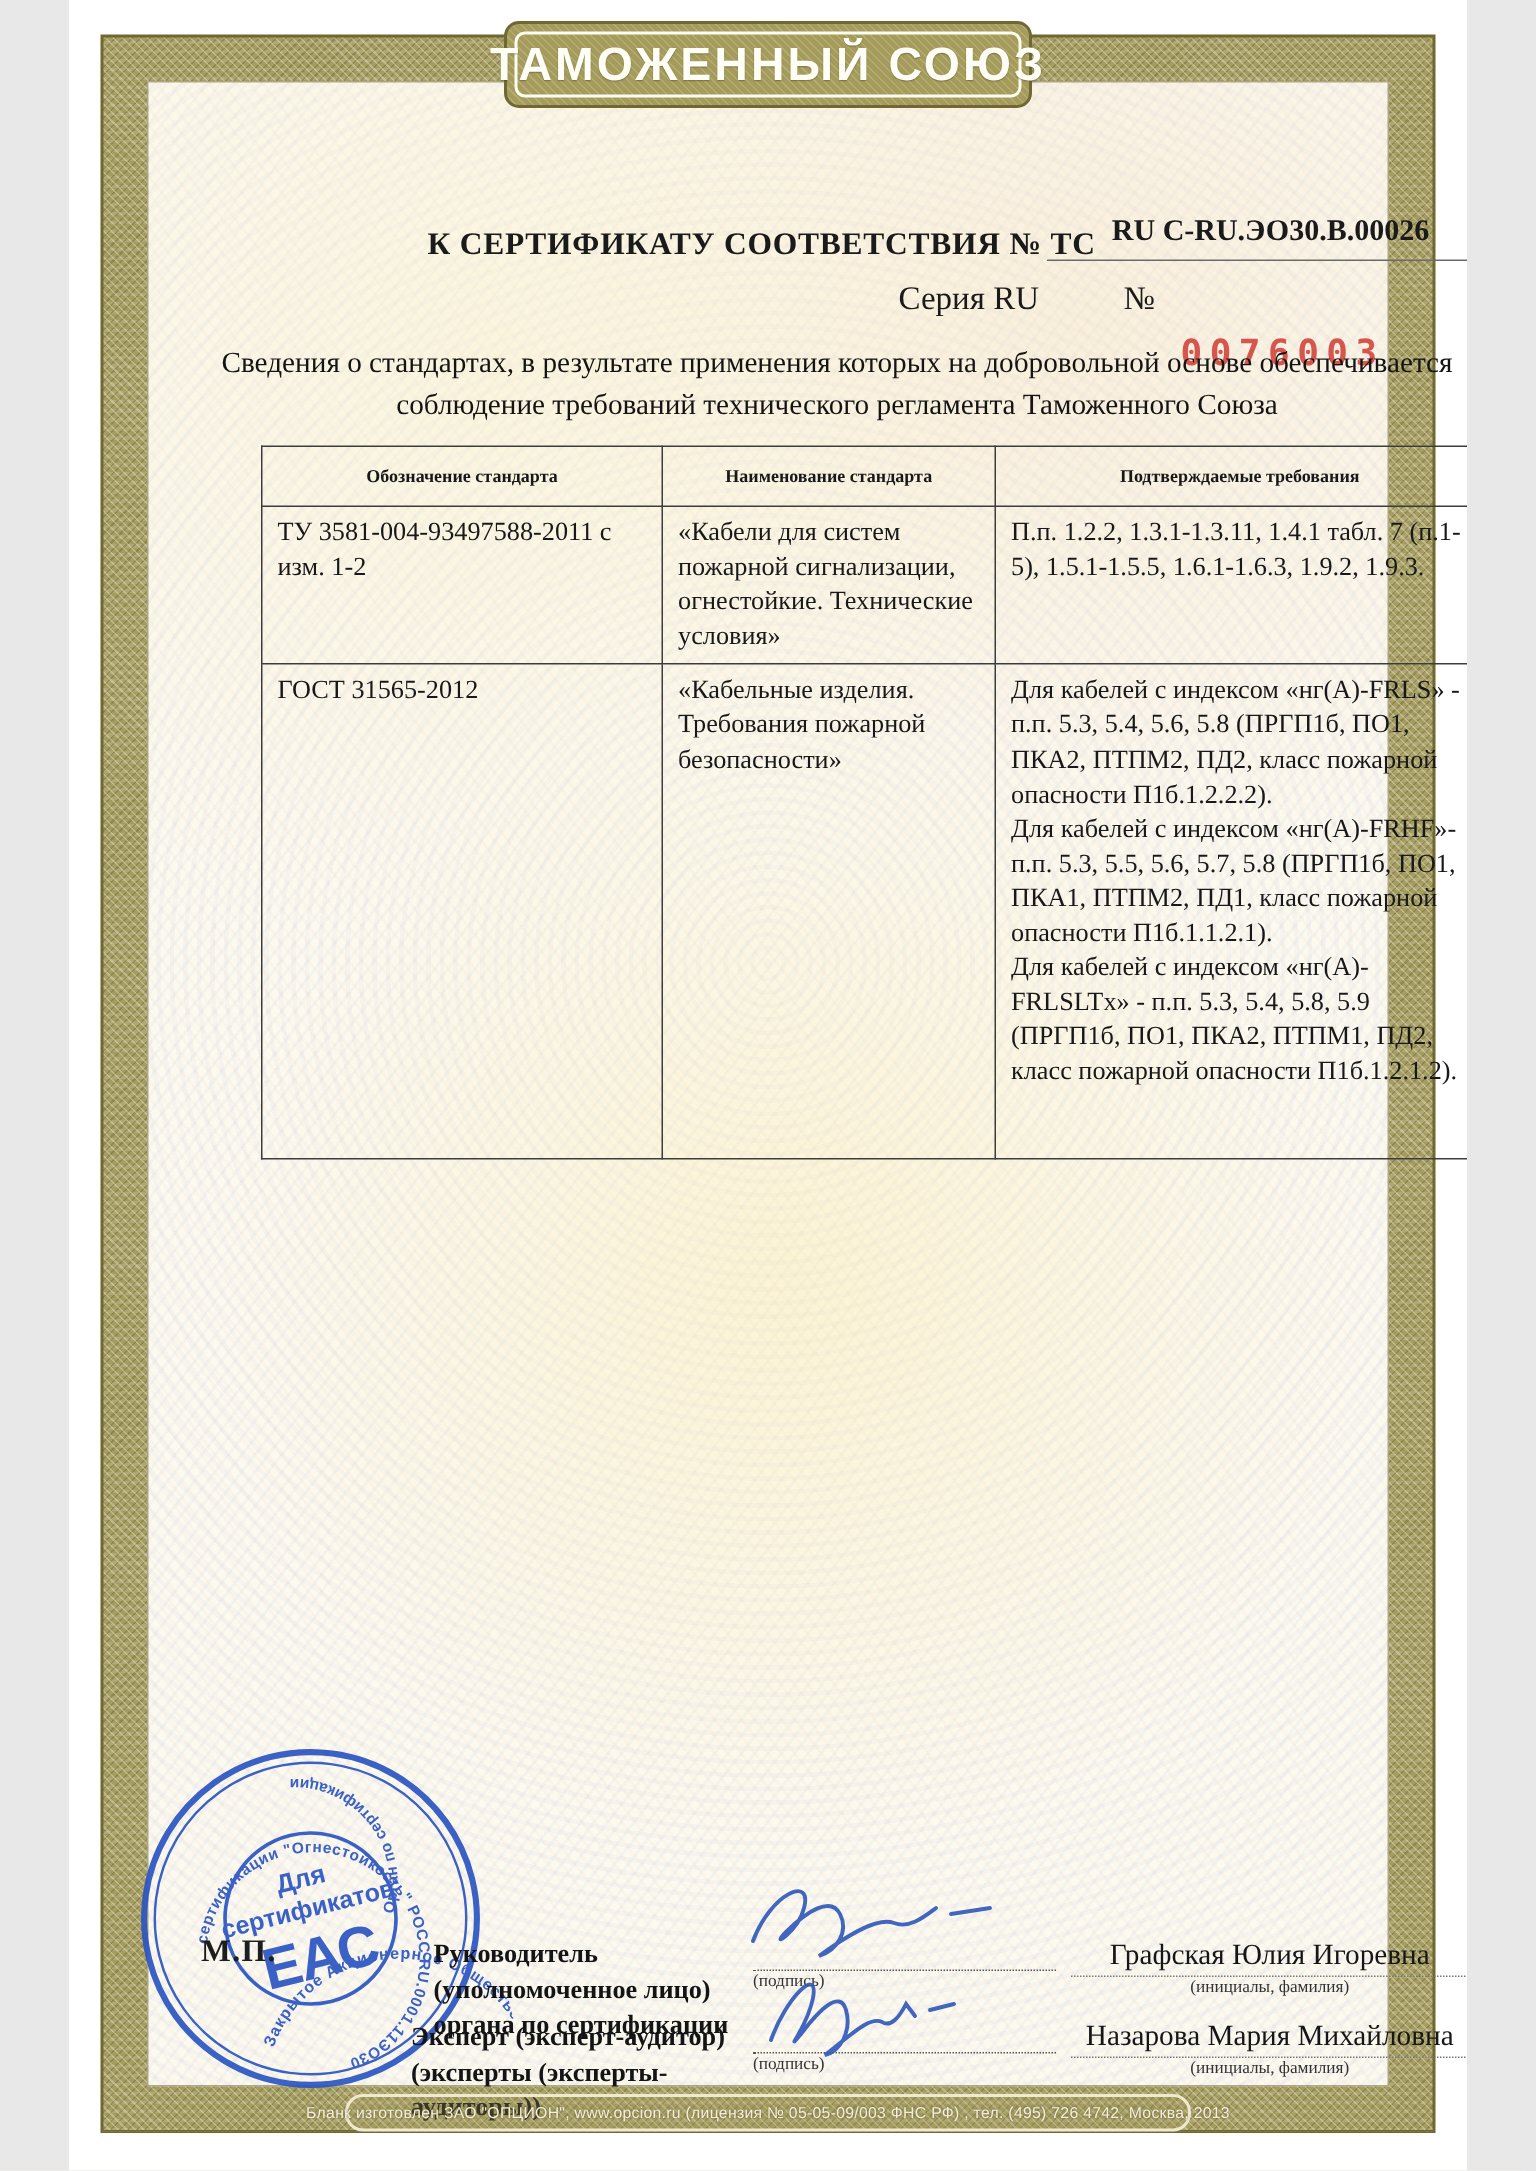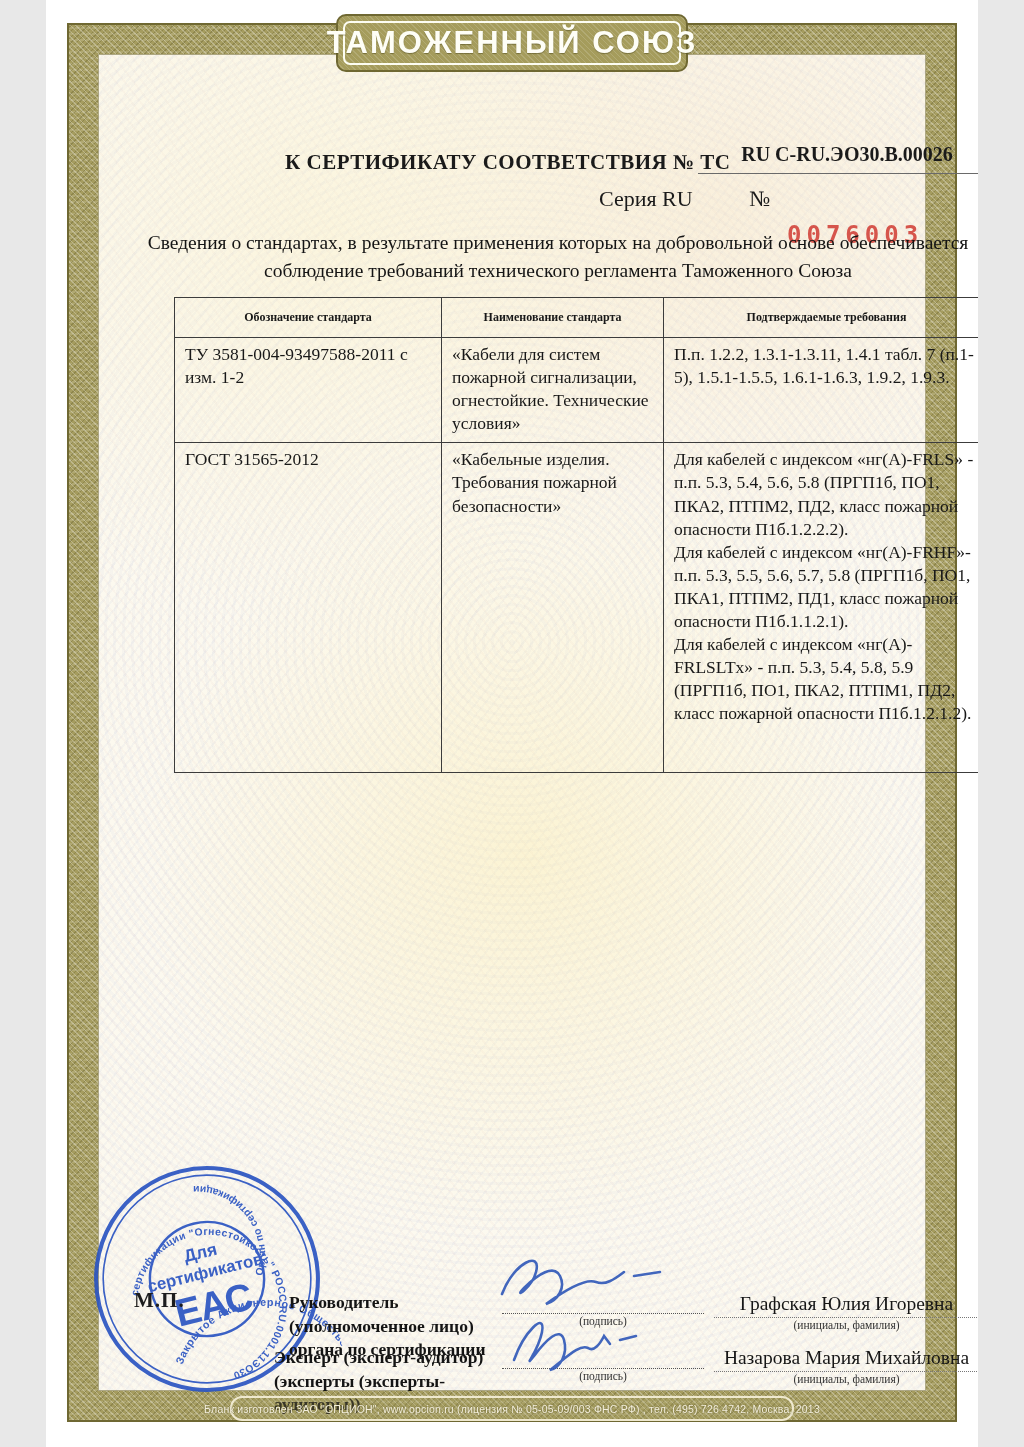--- a/index.html
+++ b/index.html
@@ -102,21 +102,21 @@
     transform:rotate(-14deg);opacity:.92;z-index:3;}
   .mp{position:absolute;left:88px;top:1288px;font-size:21px;font-weight:bold;
     color:#1d1d1d;z-index:4;letter-spacing:1px;}
   
   .role{position:absolute;left:228px;width:235px;
     font-size:17.5px;font-weight:bold;line-height:1.35;color:#141414;z-index:4;}
   .role.r1{top:1291px;margin-left:15px;}
   .role.r2{top:1346px;}
   .sigline{position:absolute;left:456px;width:202px;z-index:2;}
   .sigline .rule{border-bottom:1.6px dotted #555;height:20px;}
-  .sigline .cap{font-size:11.5px;text-align:center;color:#333;margin-top:1px;}
+  .sigline .cap{font-size:11.5px;text-align:left;color:#333;margin-top:1px;}
   .sigline.s1{top:1293px;}
   .sigline.s2{top:1348px;}
   .namebox{position:absolute;left:668px;width:265px;text-align:center;z-index:2;}
   .namebox .nm{font-size:19.5px;color:#161616;padding-bottom:2px;
     border-bottom:1px dotted #777;}
   .namebox .cap{font-size:11.5px;color:#333;margin-top:1px;}
   .namebox.n1{top:1293px;}
   .namebox.n2{top:1347px;}
   .autograph{position:absolute;left:438px;top:1248px;width:250px;height:150px;z-index:5;}
   

